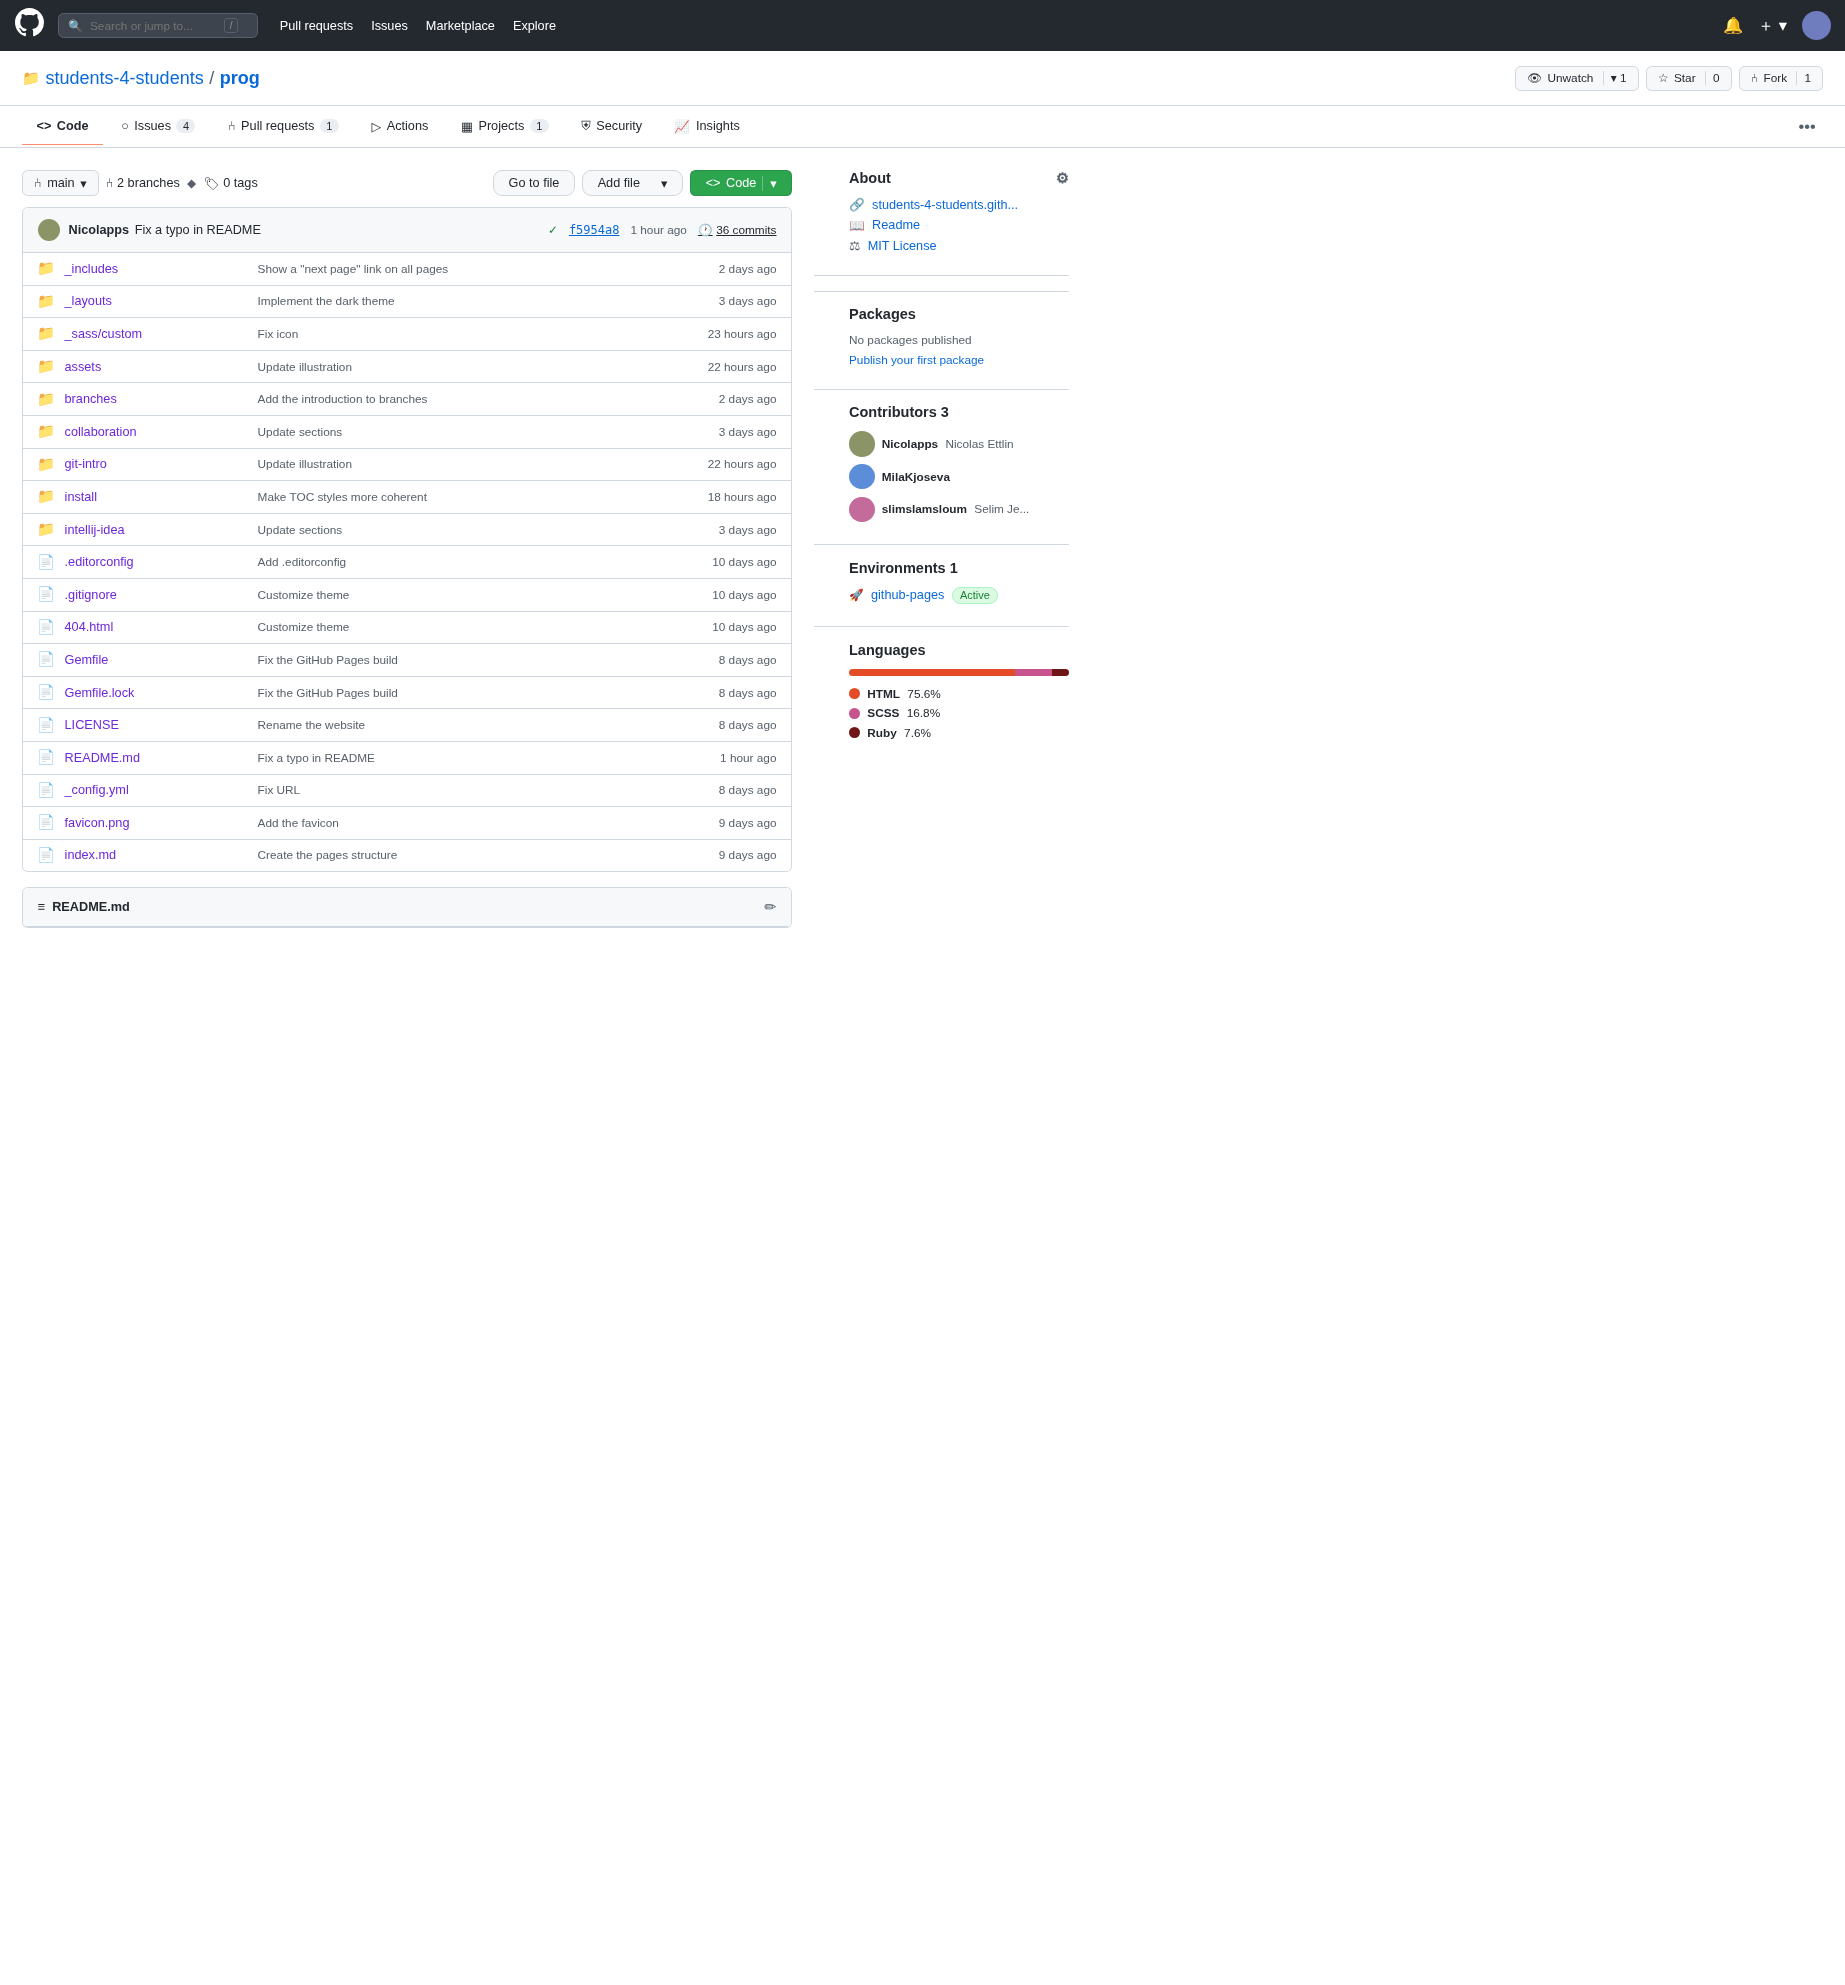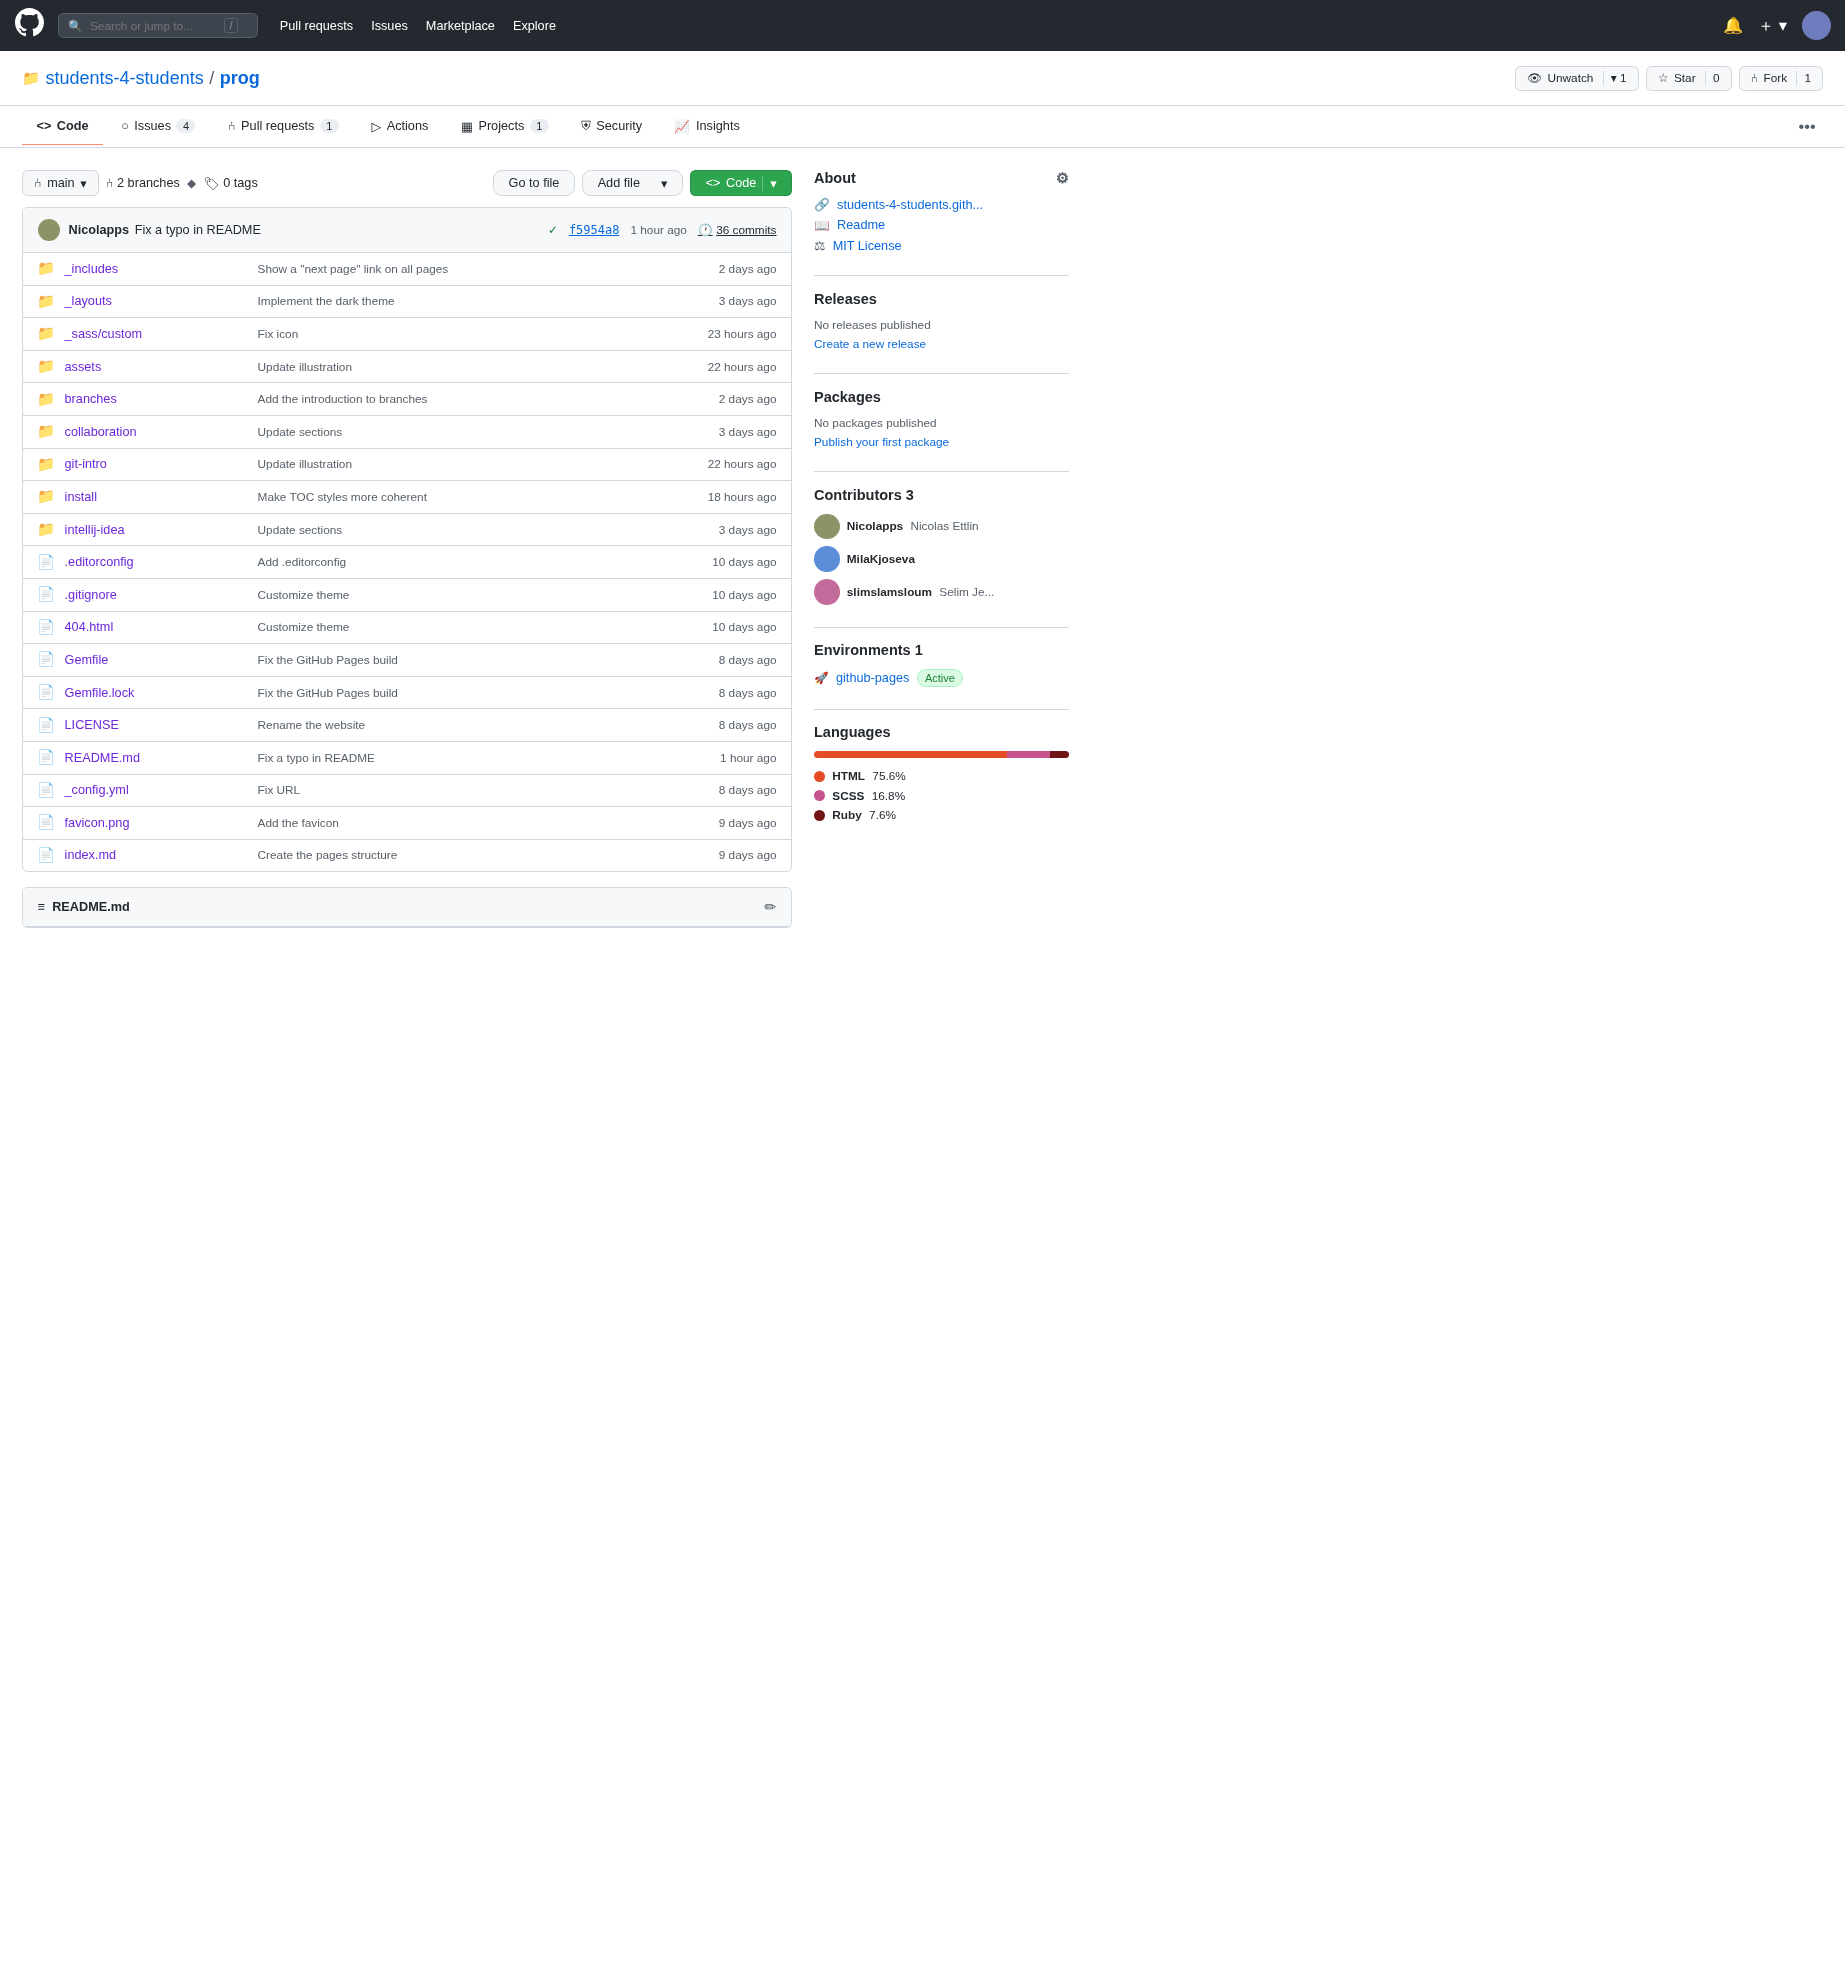--- a/index.html
+++ b/index.html
@@ -72,21 +72,21 @@
     .file-commit a { color: #57606a; text-decoration: none; }
     .file-time { color: #57606a; font-size: 11.8px; white-space: nowrap; }
 
     
     .readme-banner { border: 0.9px solid #d0d7de; border-radius: 5.5px; margin-top: 14.5px; overflow: hidden; }
     .readme-header { display: flex; align-items: center; justify-content: space-between; padding: 11px 14.5px; background: #f6f8fa; border-bottom: 0.9px solid #d0d7de; }
     .readme-title { display: flex; align-items: center; gap: 7.3px; font-weight: 600; font-size: 12.7px; }
     .readme-edit { color: #57606a; font-size: 14.5px; cursor: pointer; }
 
     
-    .sidebar-section { margin-bottom: 22px; }
+    .sidebar-section { margin-bottom: 22px; margin-left: 35px; }
     .sidebar-title { font-size: 14.5px; font-weight: 600; margin-bottom: 11px; display: flex; align-items: center; justify-content: space-between; }
     .sidebar-gear { color: #57606a; cursor: pointer; font-size: 14.5px; }
     .sidebar-link { color: #0969da; text-decoration: none; font-size: 12.7px; display: flex; align-items: center; gap: 7.3px; margin-bottom: 5.5px; }
     .sidebar-link .icon { color: #57606a; }
     .sidebar-divider { border: none; border-top: 0.9px solid #d0d7de; margin: 14.5px 0; }
     .sidebar-text { color: #57606a; font-size: 11.8px; margin-bottom: 5.5px; }
     .sidebar-create-link { color: #0969da; text-decoration: none; font-size: 11.8px; }
 
     .contributors-list { display: flex; flex-direction: column; gap: 7.3px; }
     .contributor { display: flex; align-items: center; gap: 7.3px; font-size: 11.8px; }
@@ -470,27 +470,20 @@
         <span>Readme</span>
       </a>
       <a href="#" class="sidebar-link">
         <span class="icon">⚖</span>
         <span>MIT License</span>
       </a>
     </div>
 
     <hr class="sidebar-divider">
 
-    <div class="sidebar-section">
-      <div class="sidebar-title">
-        <span>Releases</span>
-      </div>
-      <p class="sidebar-text">No releases published</p>
-      <a href="#" class="sidebar-create-link">Create a new release</a>
-    </div>
 
     <hr class="sidebar-divider">
 
     <div class="sidebar-section">
       <div class="sidebar-title">
         <span>Packages</span>
       </div>
       <p class="sidebar-text">No packages published</p>
       <a href="#" class="sidebar-create-link">Publish your first package</a>
     </div>

